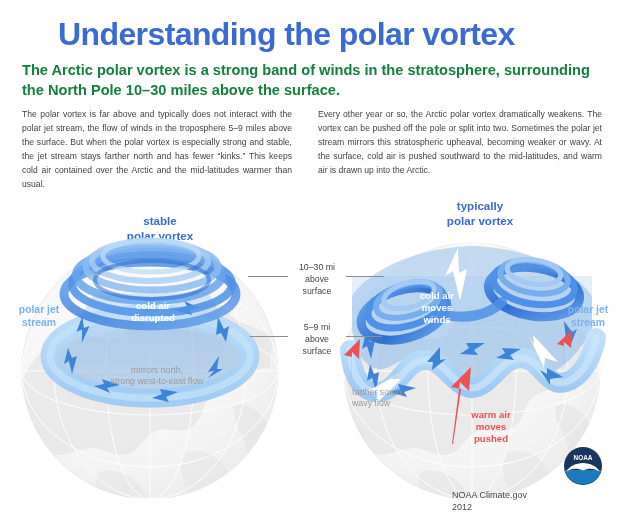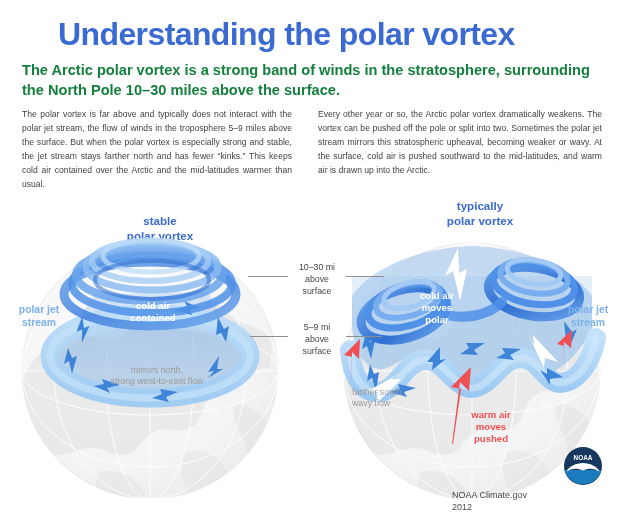--- a/index.html
+++ b/index.html
@@ -334,35 +334,35 @@
       </g>
     </svg>
   </div>
 
   <div class="ov ov-jet" id="lbl-jet-left">
     <span>polar jet</span><br>
     <span>stream</span>
   </div>
   <div class="ov ov-white" id="lbl-cold-left">
     <span>cold air</span><br>
-    <span>contained</span>
+    <span>disrupted</span>
   </div>
   <div class="ov ov-gray" id="lbl-farther-left">
     <span>mirrors north,</span><br>
     <span>strong west-to-east flow</span>
   </div>
 
   <div class="ov ov-jet" id="lbl-jet-right">
     <span>polar jet</span><br>
     <span>stream</span>
   </div>
   <div class="ov ov-white" id="lbl-cold-right">
     <span>cold air</span><br>
     <span>moves</span><br>
-    <span>polar</span>
+    <span>winds</span>
   </div>
   <div class="ov ov-gray" id="lbl-farther-right">
     <span>farther south,</span><br>
     <span>wavy flow</span>
   </div>
   <div class="ov ov-red" id="lbl-warm-right">
     <span>warm air</span><br>
     <span>moves</span><br>
     <span>pushed</span>
   </div>

